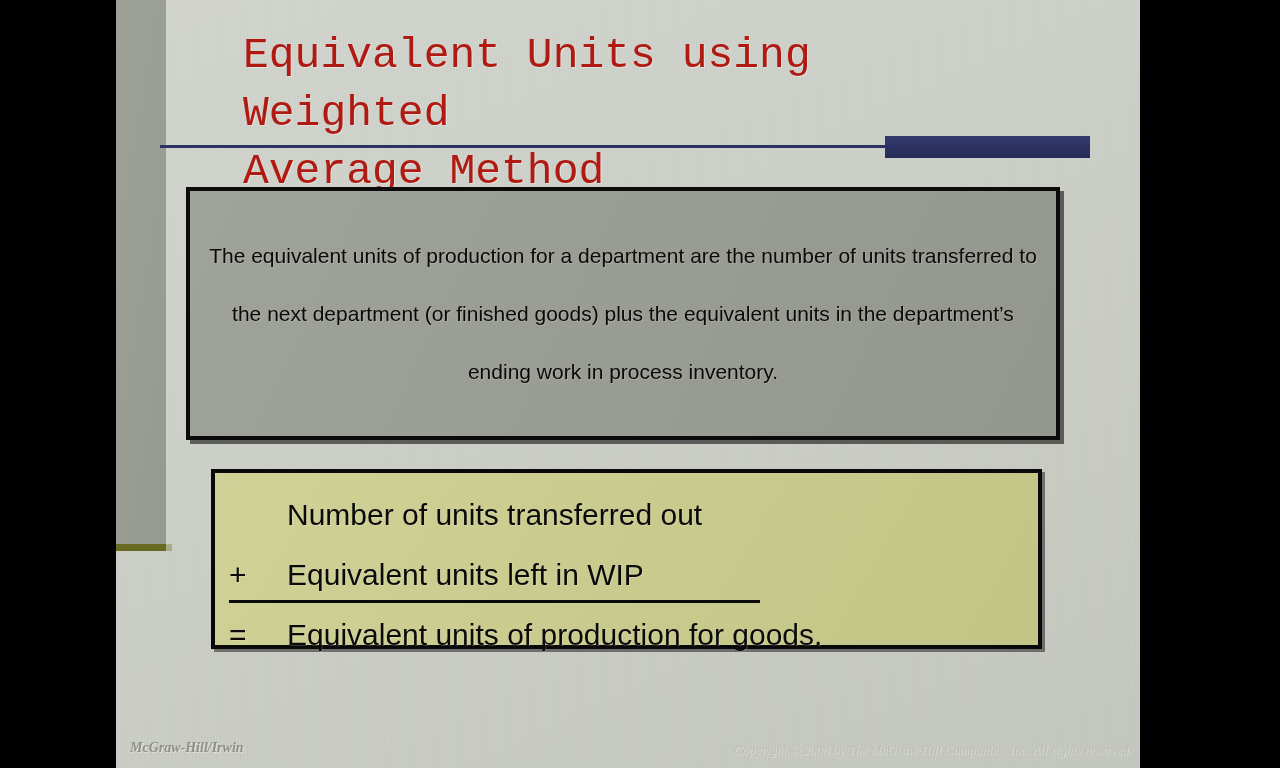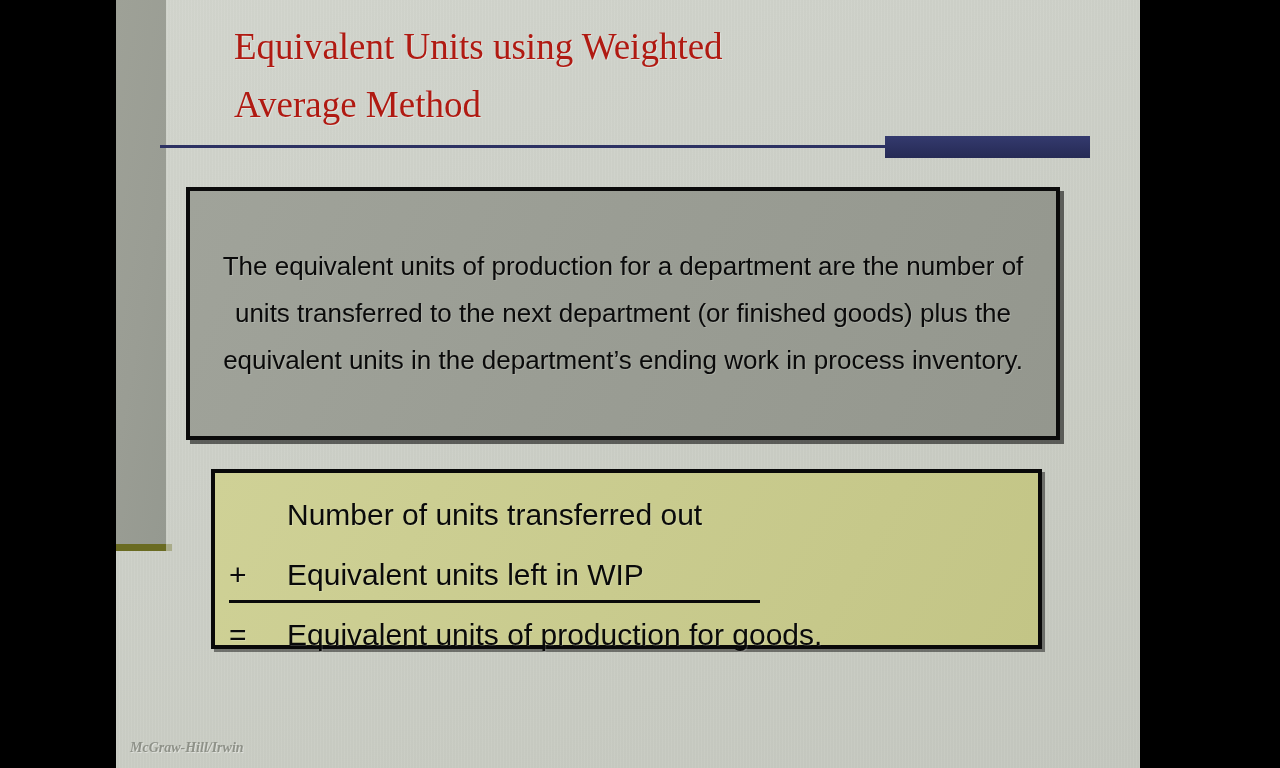--- a/index.html
+++ b/index.html
@@ -80,23 +80,23 @@
 
   
   .title-block {
     position: absolute;
     left: 114px;
     top: 14px;
     width: 790px;
     z-index: 3;
   }
   .slide-title {
-    margin: 4px;
-    font-family: Liberation Serif, serif;
-    font-size: 37px;
+    margin: 13px;
+    font-family: Liberation Mono, monospace;
+    font-size: 43px;
     line-height: 58px;
     font-weight: 400;
     color: #b01a12;
     letter-spacing: 0px;
     text-shadow: 1px 1px 0 rgba(255,255,255,0.35);
     white-space: pre-line;
   }
 
   
   .title-rule {
@@ -132,22 +132,22 @@
     z-index: 3;
     display: flex;
     align-items: center;
     justify-content: center;
   }
   .gray-box-text {
     margin: 0;
     padding: 0 12px;
     text-align: center;
     font-family: "Liberation Sans", sans-serif;
-    font-size: 26px;
-    line-height: 47px;
+    font-size: 21px;
+    line-height: 58px;
     font-weight: 400;
     color: #0a0a0a;
     text-shadow: 1px 1px 0 rgba(255,255,255,0.16);
   }
 
   
   .yellow-box {
     position: absolute;
     left: 95px;
     top: 469px;
@@ -256,15 +256,16 @@
 
       <div class="formula-row">
         <span class="formula-op">=</span>
         <span class="formula-text">Equivalent units of production for goods.</span>
       </div>
 
     </div>
 
     <div class="footer-left">McGraw-Hill/Irwin</div>
 
+    <div class="footer-right">Copyright © 2008 by The McGraw-Hill Companies, Inc. All rights reserved.</div>
 
   </div>
 </div>
 
 </body></html>

